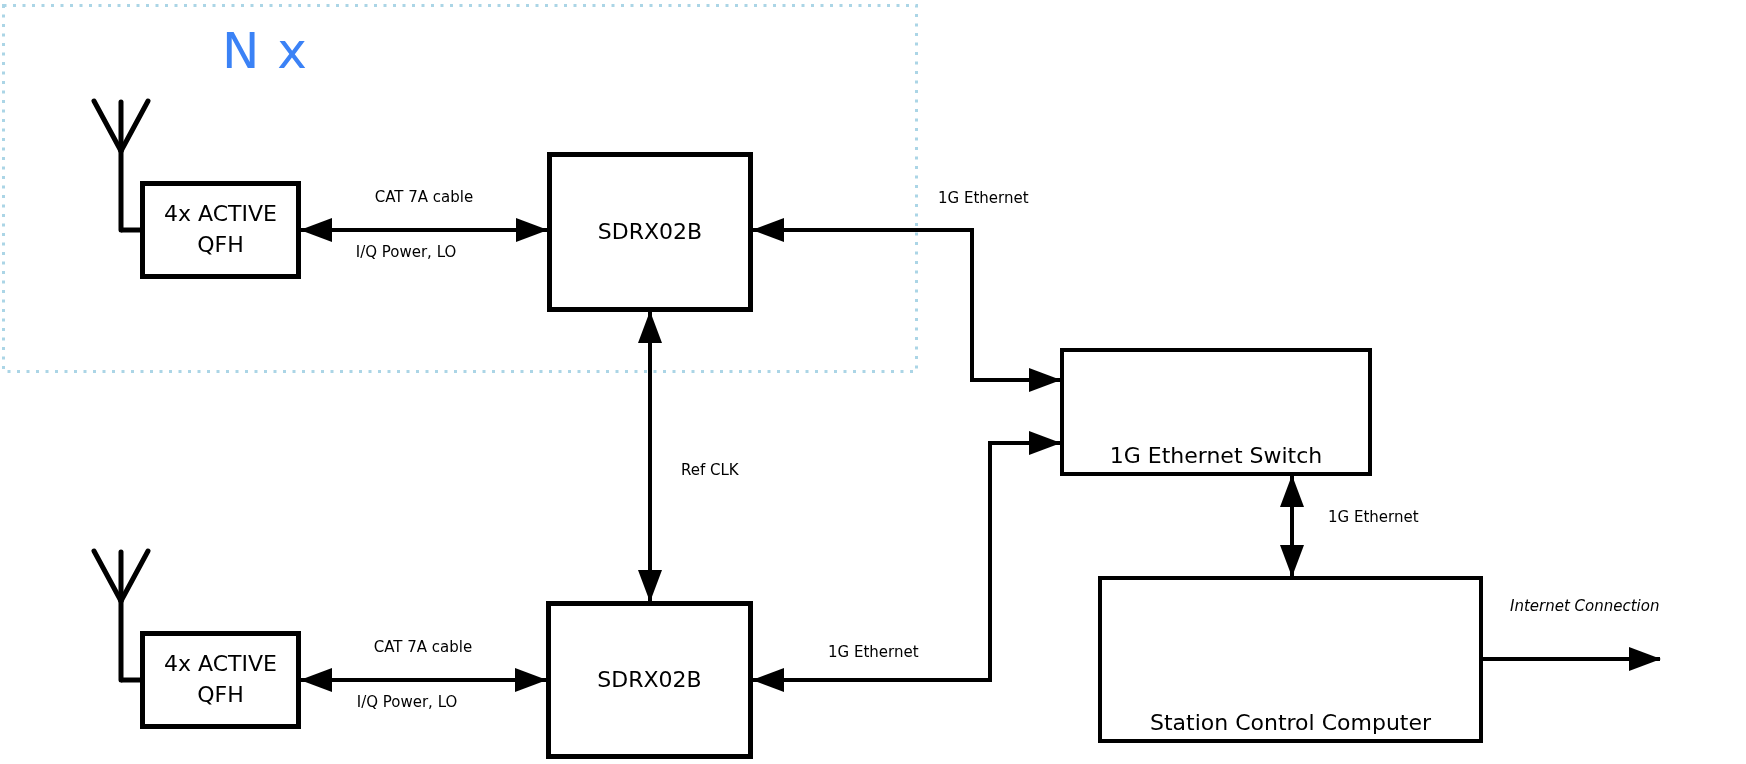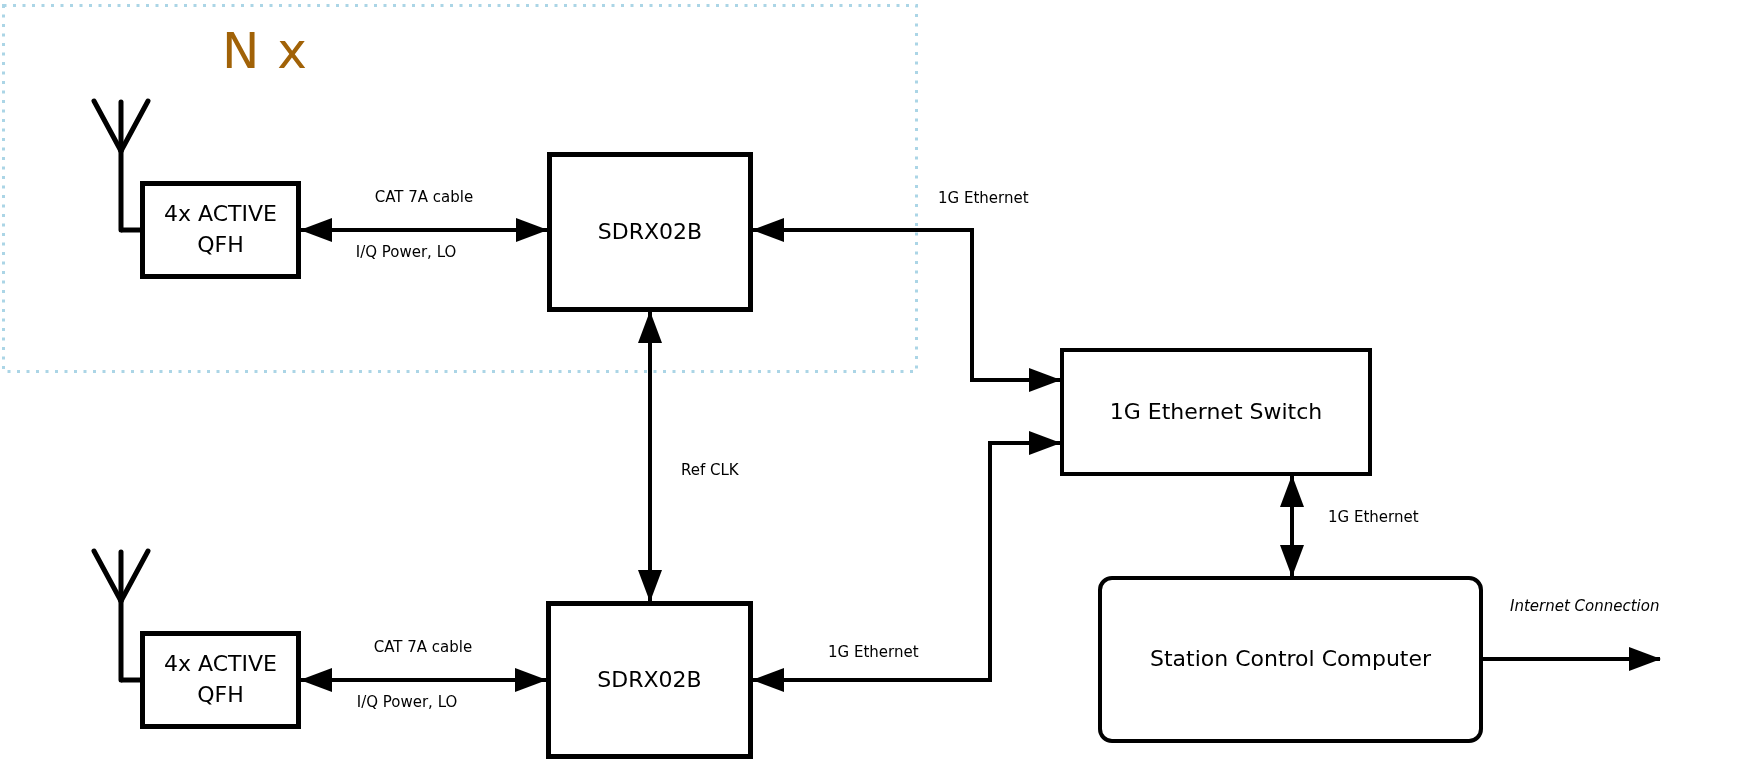--- a/index.html
+++ b/index.html
@@ -29,43 +29,43 @@
     background: #ffffff;
     border: 5px solid #000000;
     display: flex;
     align-items: center;
     justify-content: center;
     text-align: center;
     font-size: 22px;
     line-height: 1.4;
     white-space: pre-line;
   }
-  .box.thin { border-width: 4px; }
+  .box.thin { border-width: 4px; align-items: flex-end; }
   #qfh-box-top      { left: 140px; top: 181px; width: 161px; height: 98px; }
   #qfh-box-bottom   { left: 140px; top: 631px; width: 161px; height: 98px; }
   #sdr-box-top      { left: 547px; top: 152px; width: 206px; height: 160px; }
   #sdr-box-bottom   { left: 546px; top: 601px; width: 207px; height: 158px; }
   #switch-box       { left: 1060px; top: 348px; width: 312px; height: 128px; }
-  #computer-box     { left: 1098px; top: 576px; width: 385px; height: 167px; border-radius: 14px; }
+  #computer-box     { left: 1098px; top: 576px; width: 385px; height: 167px; }
 
   .lbl {
     position: absolute;
     font-size: 15px;
     line-height: 1.1;
     white-space: nowrap;
   }
   .lbl.centered { transform: translateX(-50%); }
 
   #nx-label {
     position: absolute;
     left: 222px;
     top: 26px;
     font-size: 50px;
     line-height: 1;
-    color: #a16207;
+    color: #3b82f6;
     letter-spacing: 1px;
     white-space: pre;
   }
   #cable-label-top    { left: 424px; top: 189px; }
   #iq-label-top       { left: 406px; top: 244px; }
   #cable-label-bottom { left: 423px; top: 639px; }
   #iq-label-bottom    { left: 407px; top: 694px; }
   #ethernet-label-top    { left: 938px;  top: 190px; }
   #ethernet-label-bottom { left: 828px;  top: 644px; }
   #refclk-label          { left: 681px;  top: 462px; }

